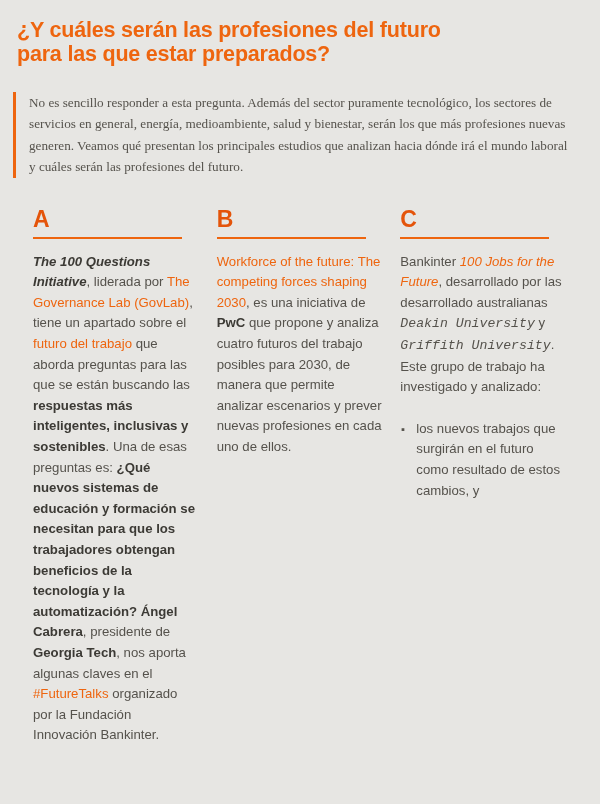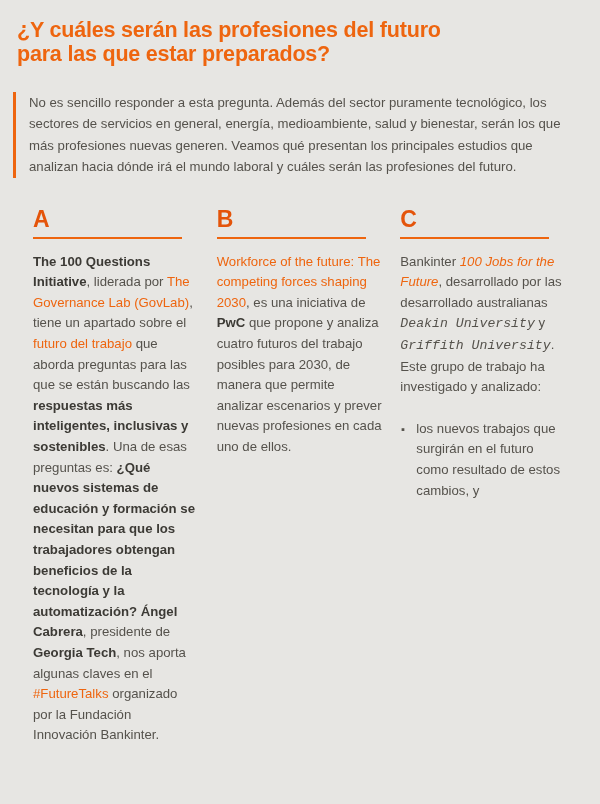--- a/index.html
+++ b/index.html
@@ -31,20 +31,21 @@
   }
   .title-line { display: block; }
 
   .intro { display: flex; margin: 26px 0 0 -4px; padding-left: 0; }
   .intro-bar { width: 3px; background: var(--accent); flex-shrink: 0; }
   .intro-text {
     padding-left: 13px;
     font-size: 13.2px;
     line-height: 21.4px;
     max-width: 552px;
+    font-family: Liberation Serif, serif;
   }
   .intro-text p { margin: 0; }
   .intro-text p + p { margin-top: 21px; }
 
   .columns {
     display: grid;
     grid-template-columns: 1fr 1fr 1fr;
     column-gap: 18px;
     margin: 28px 6px 0 16px;
   }
@@ -61,21 +62,21 @@
     border-top: 2px solid var(--accent);
     margin: 5px 0 13px 0;
   }
   .col-body {
     margin: 0;
     font-size: 13.2px;
     line-height: 20.6px;
   }
 
   .seg-bold { font-weight: bold; color: var(--bold-text); }
-  .seg-bolditalic { font-weight: bold; color: var(--bold-text); }
+  .seg-bolditalic { font-weight: bold; font-style: italic; color: var(--bold-text); }
   .seg-italic { font-style: italic; font-family: Liberation Mono, monospace; }
   .seg-link { color: var(--accent); }
   .seg-linkitalic { color: var(--accent); font-style: italic; }
 
   .bullets {
     list-style: none;
     margin: 21px 0 0 0;
     padding: 0;
     font-size: 13.2px;
     line-height: 20.6px;

